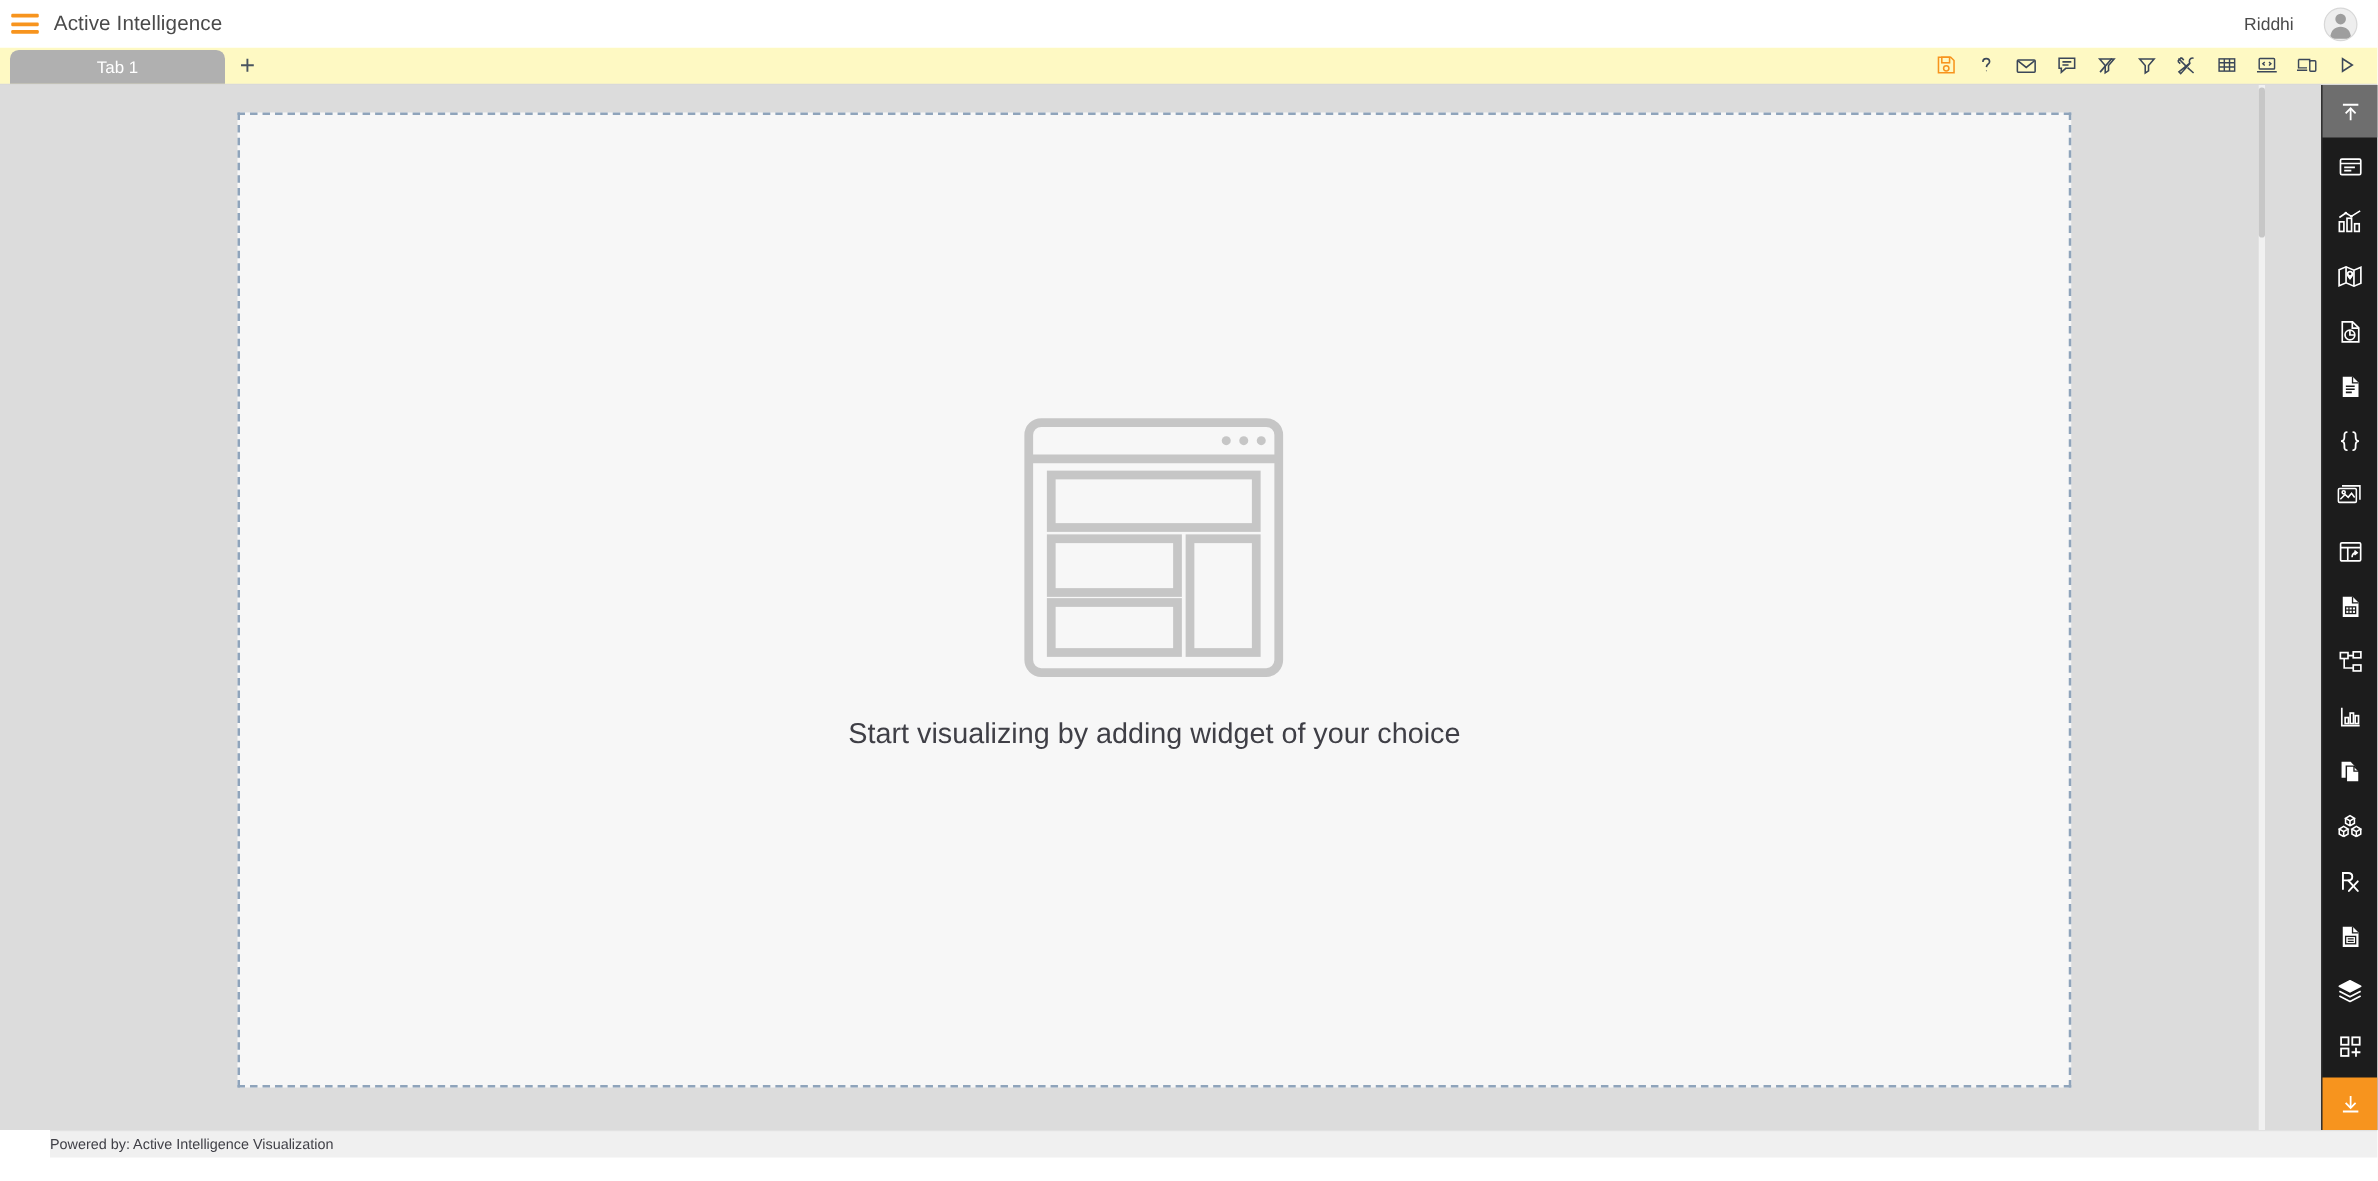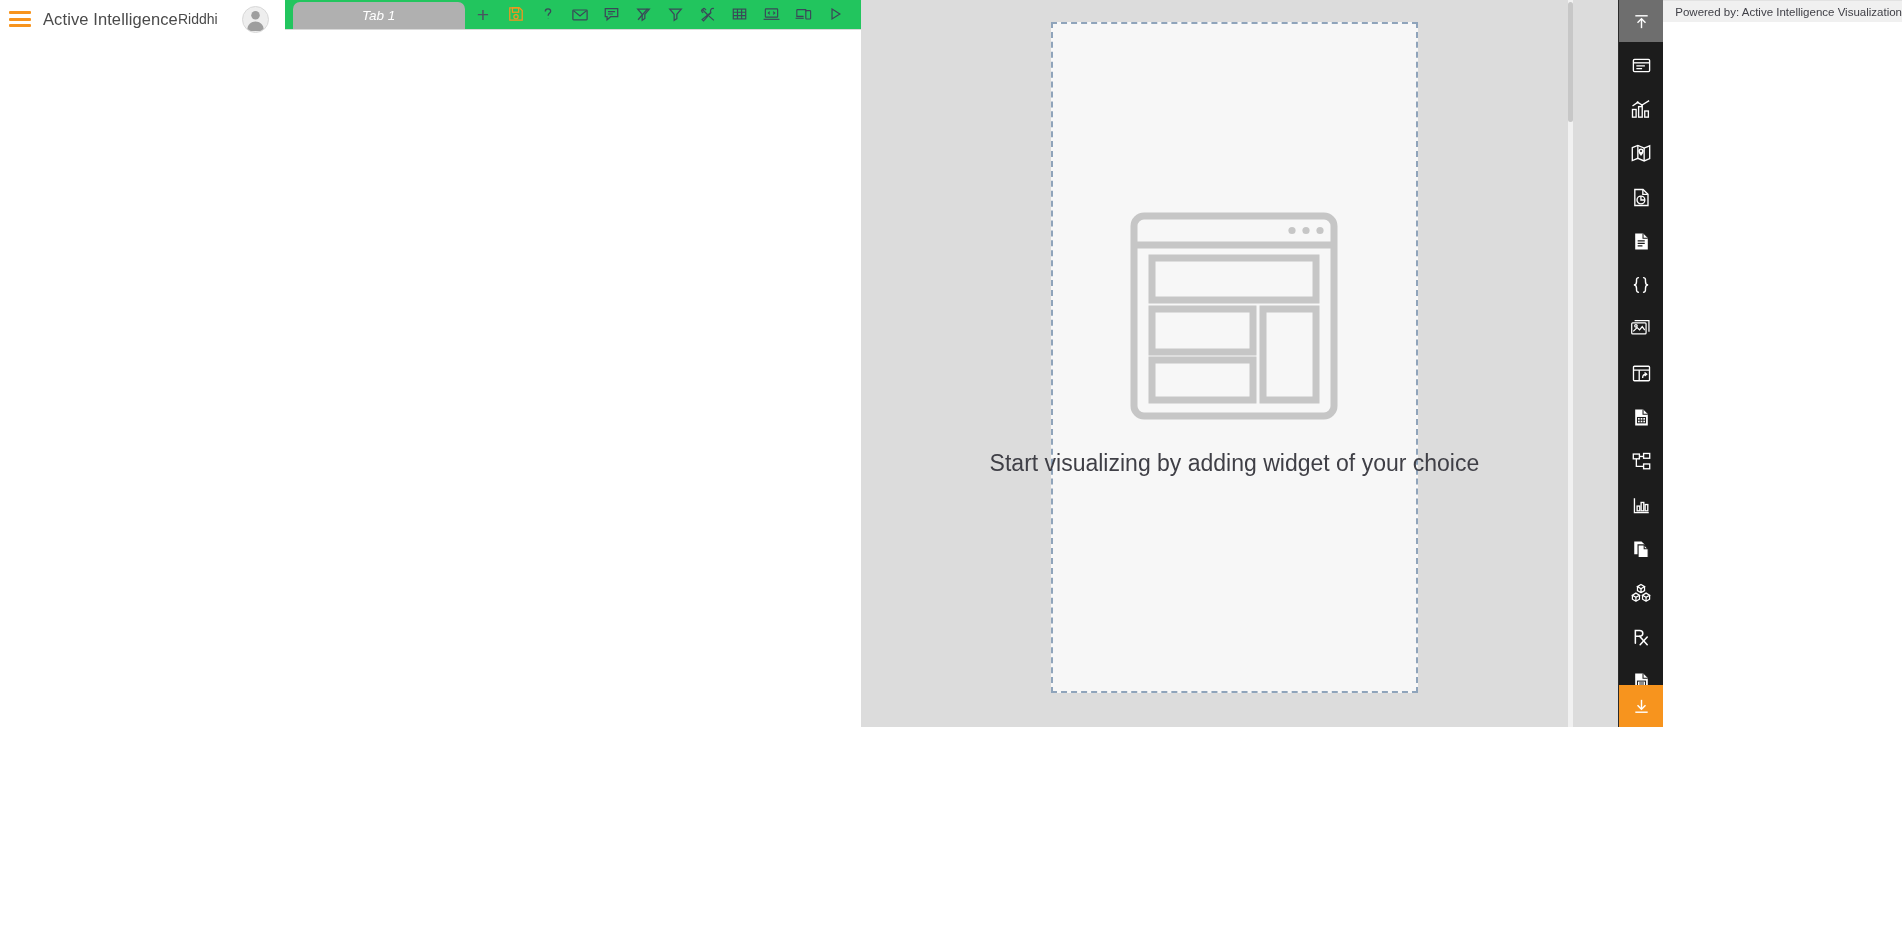--- a/index.html
+++ b/index.html
@@ -8,23 +8,23 @@
     width: 1902px;
     height: 945px;
     overflow: hidden;
     font-family: "Liberation Sans", sans-serif;
     background: #ffffff;
   }
 
   #app {
     position: relative;
     width: 1902px;
-    height: 727px;
-    display: flex;
-    flex-direction: row;
+    height: 926px;
+    display: flex;
+    flex-direction: column;
     background: #ffffff;
   }
 
   
   .header {
     height: 38px;
     min-height: 38px;
     background: #ffffff;
     display: flex;
     align-items: center;
@@ -81,27 +81,26 @@
     align-items: flex-end;
     justify-content: center;
     overflow: hidden;
     flex: 0 0 auto;
   }
 
   
   .tabbar {
     height: 30px;
     min-height: 30px;
-    background: #22c55e;
+    background: #fef9c3;
     display: flex;
     align-items: flex-end;
     position: relative;
     border-bottom: 1px solid #d9d9d9;
     z-index: 20;
-    font-style: italic;
   }
 
   .tabs-left {
     display: flex;
     align-items: flex-end;
     height: 100%;
     padding-left: 8px;
   }
 
   .tab {
@@ -254,22 +253,23 @@
     padding-top: 1px;
   }
 
   
   .footer {
     height: 22px;
     min-height: 22px;
     background: #f0f0f0;
     display: flex;
     align-items: center;
-    padding-left: 12px;
+    padding-left: 0;
     border-top: 1px solid #e2e2e2;
+    margin-left: 40px;
   }
   .footer-text {
     font-size: 11.5px;
     color: #3f3f46;
   }
 
   .scrollbar-stub {
     position: absolute;
     right: 45px;
     top: 0;

